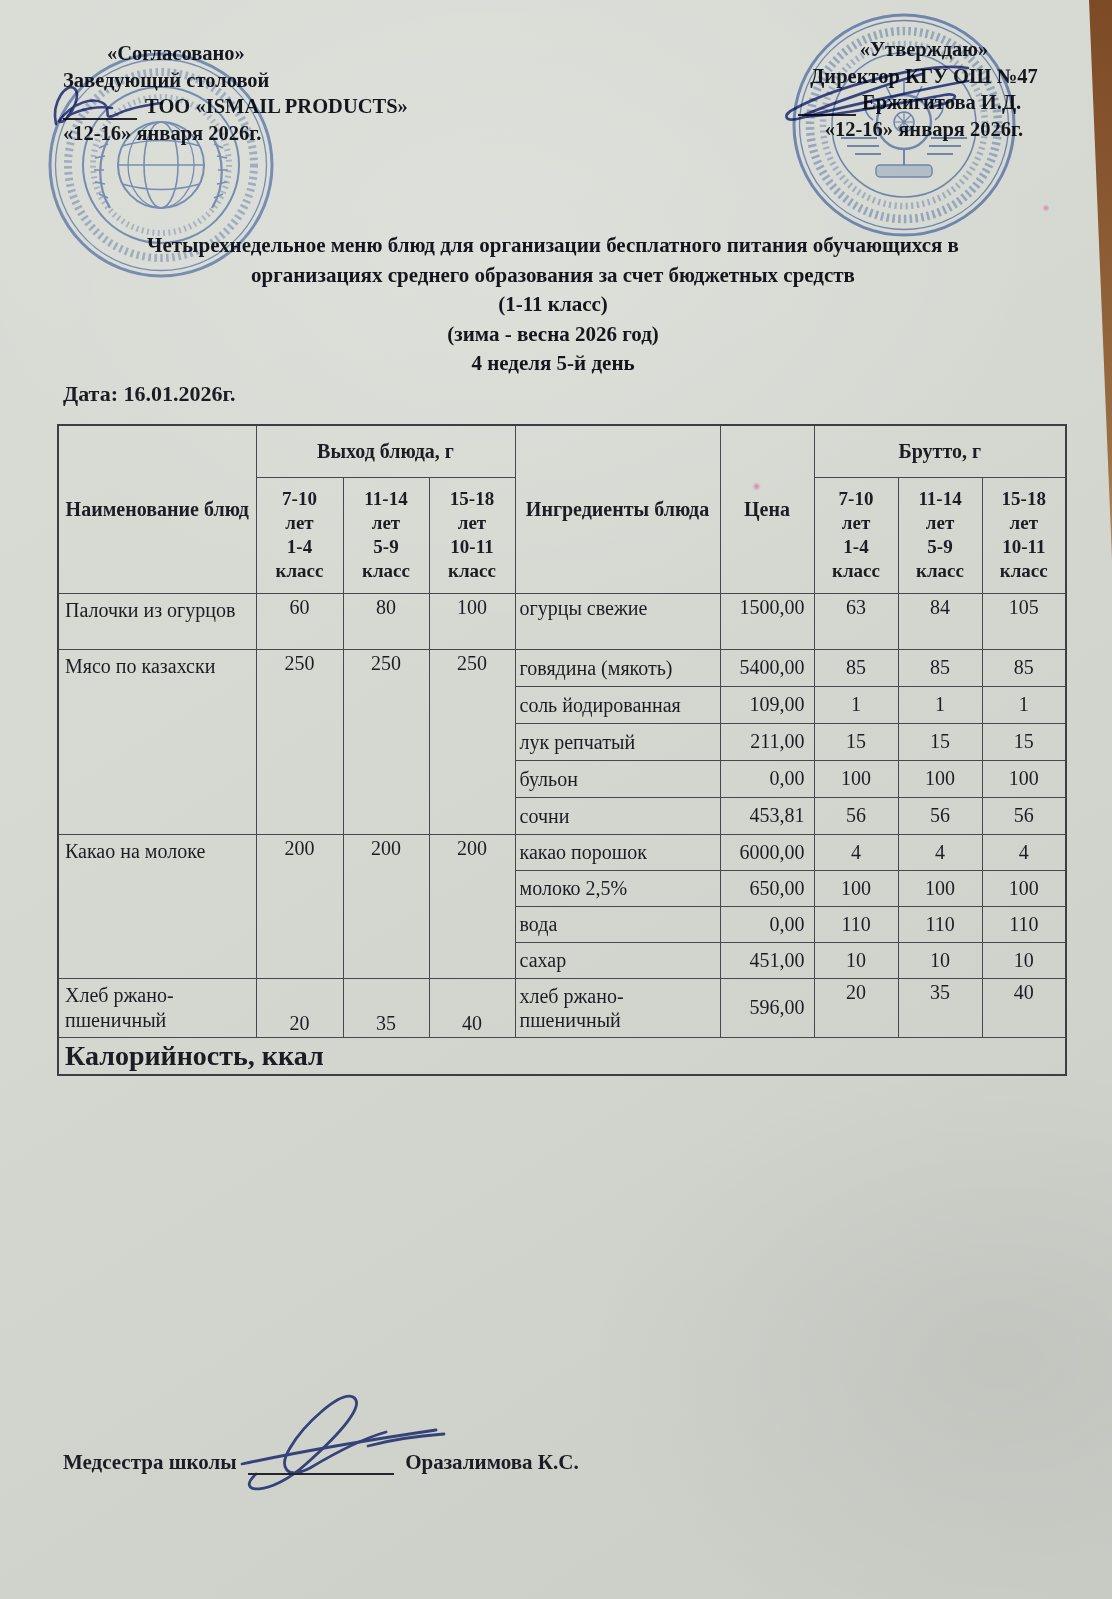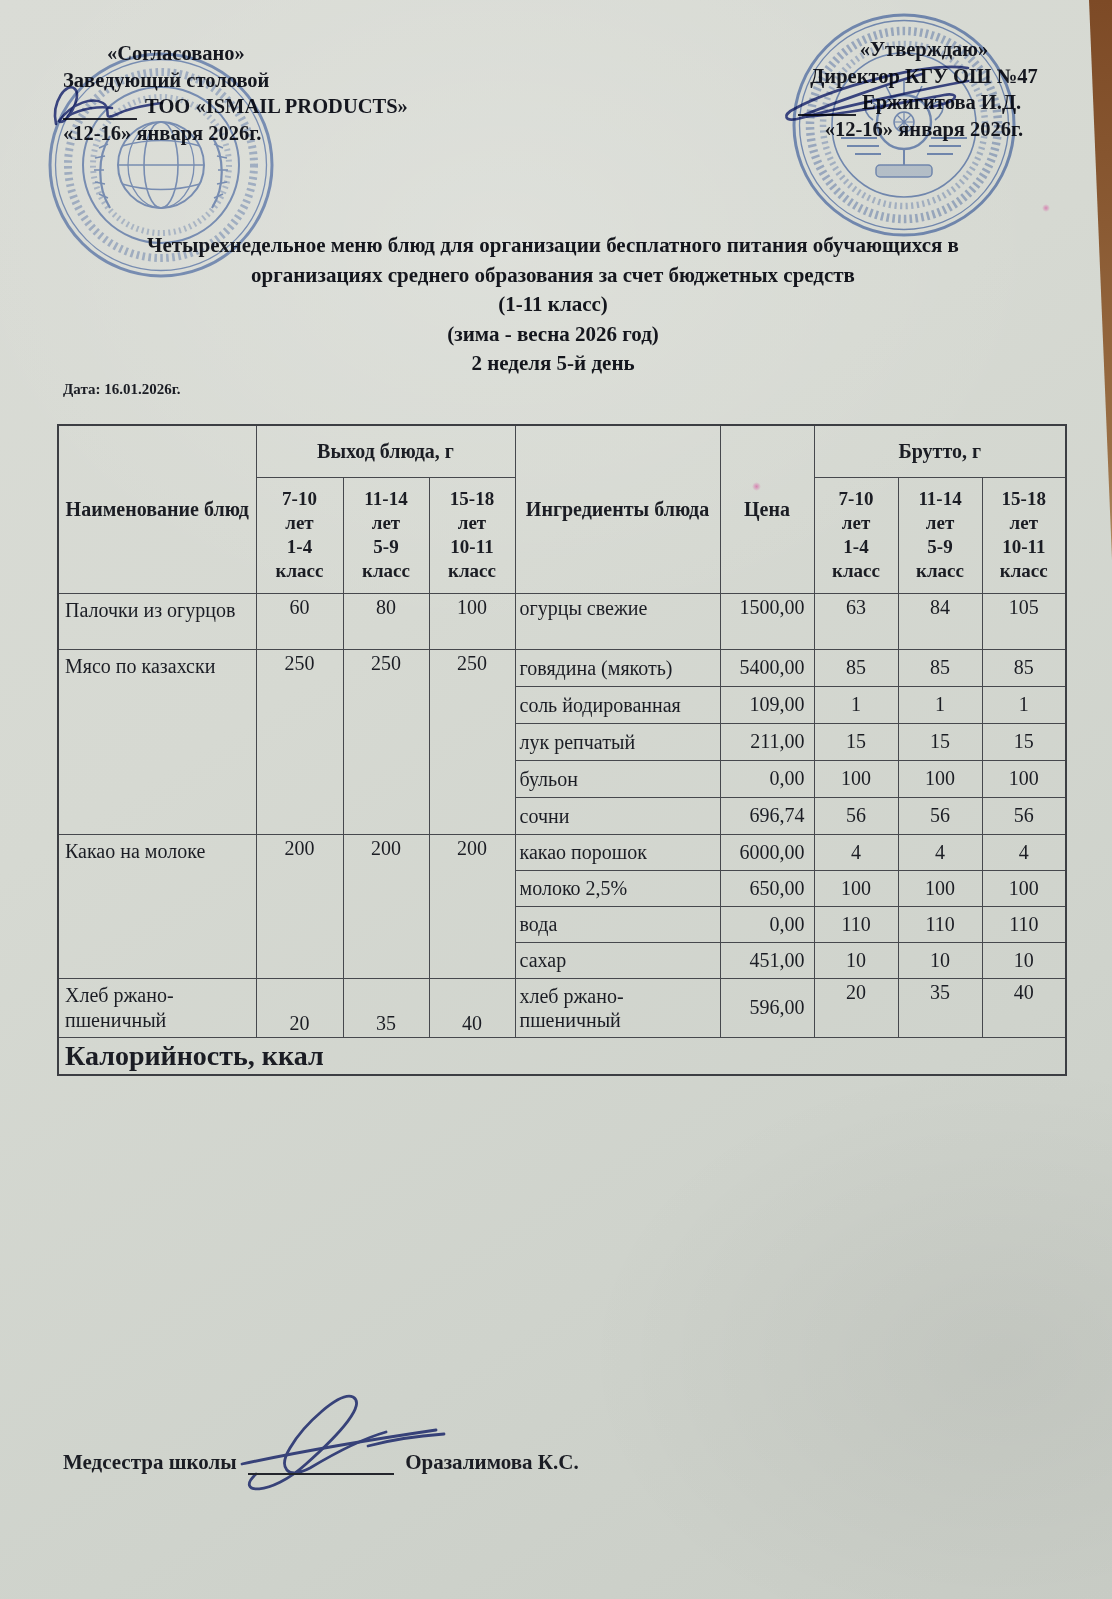--- a/index.html
+++ b/index.html
@@ -14,21 +14,21 @@
   }
   .wood{
     position:absolute;left:0;top:0;width:1112px;height:560px;
     clip-path:polygon(1089px 0px,1112px 0px,1112px 560px);
     background:linear-gradient(180deg,#7d4a26 0%,#8a5a33 40%,#9a6f45 80%,#b08a60 100%);
   }
   .blk{position:absolute;font-weight:bold;font-size:20.5px;line-height:26.5px;color:#15171f;}
   .u-line{display:inline-block;height:1.2em;border-bottom:2px solid #23252c;vertical-align:bottom;}
   .title-blk{position:absolute;left:30px;top:231px;width:1046px;text-align:center;
     font-weight:bold;font-size:21px;line-height:29.5px;color:#14161d;}
-  .date-blk{position:absolute;left:63px;top:381px;font-weight:bold;font-size:15px;}
+  .date-blk{position:absolute;left:63px;top:381px;font-weight:bold;font-size:22px;}
   .tbl-wrap{position:absolute;left:57px;top:424px;}
   table{border-collapse:collapse;table-layout:fixed;width:1008px;border:2px solid #3c3e43;}
   th,td{border:1px solid #46484d;padding:2px 4px;font-size:20px;overflow:hidden;}
   th{font-weight:bold;text-align:center;vertical-align:middle;line-height:24px;}
   td{vertical-align:middle;}
   .age{font-size:19px;line-height:24px;white-space:pre-line;}
   .rh-h1{height:52px}.rh-h2{height:116px}
   .rh-a{height:56px}.rh-b{height:37px}.rh-c{height:36px}
   .rh-bread{height:58px}.rh-foot{height:30px}
   .dish{text-align:left;padding:4px 6px;line-height:25px;}
@@ -124,21 +124,21 @@
       <path d="M24,74 C80,62 150,50 218,40"></path>
       <path d="M150,56 C172,50 198,46 226,44"></path>
     </g>
   </svg>
 
   <div class="title-blk">
     <div>Четырехнедельное меню блюд для организации бесплатного питания обучающихся в</div>
     <div>организациях среднего образования за счет бюджетных средств</div>
     <div>(1-11 класс)</div>
     <div>(зима - весна 2026 год)</div>
-    <div>2 неделя 5-й день</div>
+    <div>4 неделя 5-й день</div>
   </div>
 
   <div class="date-blk">Дата: 16.01.2026г.</div>
 
   <div class="tbl-wrap">
   <table>
     <colgroup>
       <col style="width:198px">
           <col style="width:87px">
           <col style="width:86px">
@@ -225,21 +225,21 @@
       </tr>
       <tr class="rh-b">
         <td class="ing">бульон</td>
         <td class="price">0,00</td>
         <td class="num">100</td>
         <td class="num">100</td>
         <td class="num">100</td>
       </tr>
       <tr class="rh-b">
         <td class="ing">сочни</td>
-        <td class="price">696,74</td>
+        <td class="price">453,81</td>
         <td class="num">56</td>
         <td class="num">56</td>
         <td class="num">56</td>
       </tr>
 
       <tr class="rh-c">
         <td class="dish va-top" rowspan="4">Какао на молоке</td>
         <td class="num va-top" rowspan="4">200</td>
         <td class="num va-top" rowspan="4">200</td>
         <td class="num va-top" rowspan="4">200</td>

